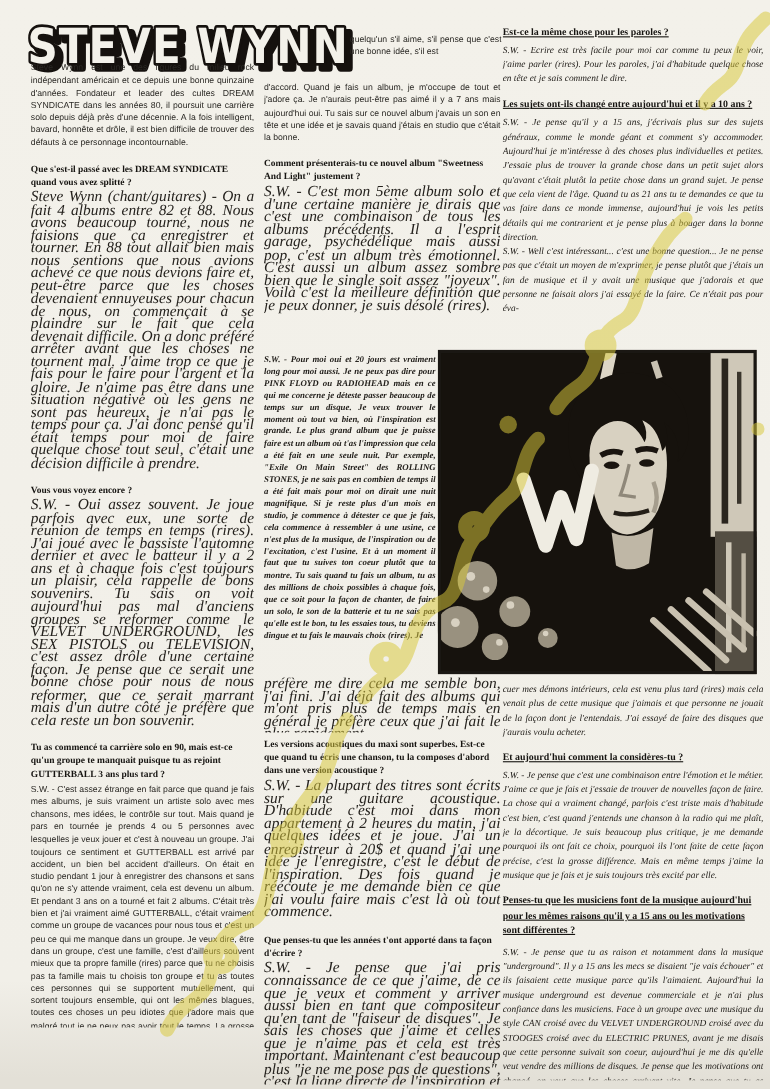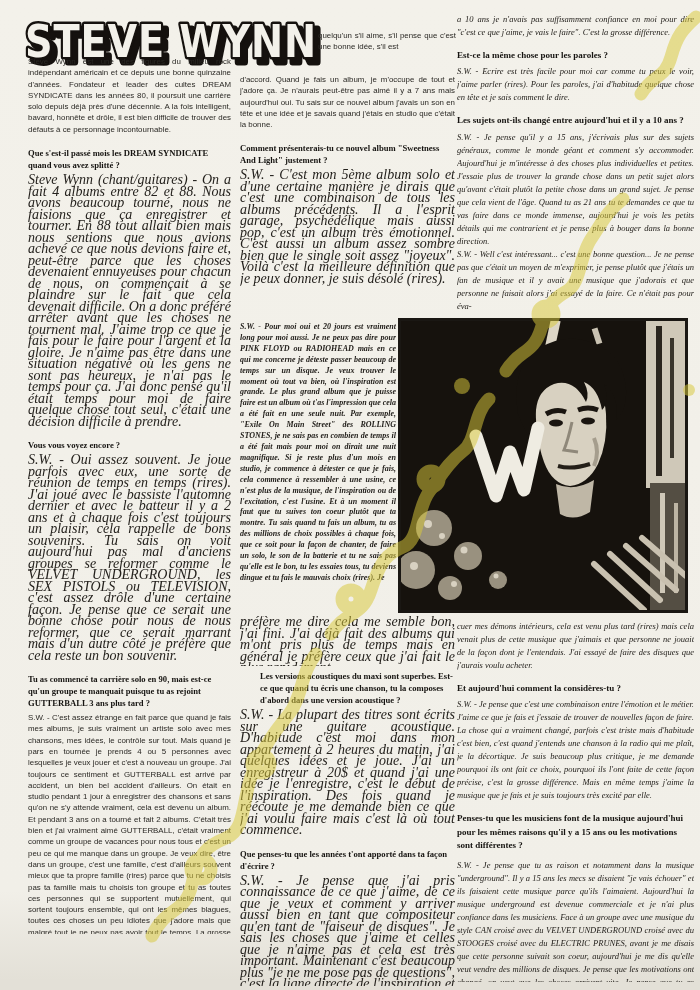--- a/index.html
+++ b/index.html
@@ -3,54 +3,54 @@
 <meta charset="utf-8">
 <style>
   html,body{margin:0;padding:0;background:#b9b6ae;}
   .page{
     position:relative;width:700px;height:990px;overflow:hidden;
     background:linear-gradient(180deg,#f3f1ea 0%,#f1efe8 90%,#e3e0d7 99%);
     font-family:"Liberation Serif",serif;color:#1c1a17;
   }
   .blk{position:absolute;overflow:hidden;text-align:justify;hyphens:auto;}
   .q{font-family:"Liberation Serif",serif;font-weight:bold;font-size:8.6px;line-height:12px;margin:12px 0 3px 0;text-align:left;color:#161411;}
-  .q:first-child{margin-top:0;margin-left:20px;}
+  .q:first-child{margin-top:0;}
   .a{font-style:italic;font-size:14px;line-height:11.5px;margin:0;color:#24211d;}
   .sans{font-style:normal;font-family:"Liberation Sans",sans-serif;font-size:7.9px;line-height:11.3px;color:#2a2824;}
   
   .col1{left:28px;top:56px;width:203px;height:878px;}
   .wrapTop{left:318px;top:30px;width:138px;height:46px;}
   .col2a{left:240px;top:74px;width:215px;height:247px;}
   .col2narrow{left:240px;top:322px;width:156px;height:291px;}
   .col2narrow .a{font-size:8px;line-height:10.9px;font-weight:bold;}
   .col2tail{left:240px;top:616px;width:215px;height:50px;}
   .col2b{left:240px;top:670px;width:215px;height:316px;}
   .col3top{left:457px;top:13px;width:237px;height:303px;}
   .col3bot{left:457px;top:620px;width:237px;height:362px;}
   .col3top .a,.col3bot .a{font-size:8.5px;line-height:13px;}
-  .col3top .q,.col3bot .q{font-size:9px;line-height:13.4px;margin:10px 0 3px 0;}
+  .col3top .q,.col3bot .q{font-size:9px;line-height:13.4px;margin:10px 0 3px 0;text-decoration:underline;}
   .title-svg{position:absolute;left:22px;top:10px;}
   .photo{position:absolute;left:398px;top:318px;width:290px;height:295px;}
   .wm{position:absolute;left:0;top:0;pointer-events:none;opacity:.52;}
 </style>
 </head>
 <body>
 
 <div class="page">
 
   <svg class="title-svg" width="310" height="66" viewBox="0 0 310 66" aria-hidden="false">
     <g font-family="DejaVu Sans, sans-serif" font-weight="bold" font-size="44" letter-spacing="1">
       <text x="8" y="52" fill="#15110e" stroke="#15110e" stroke-width="7" stroke-linejoin="round" textLength="292" lengthAdjust="spacingAndGlyphs">STEVE WYNN</text>
       <text x="3" y="47" fill="#f3f1ea" stroke="#15110e" stroke-width="5" stroke-linejoin="round" paint-order="stroke" textLength="292" lengthAdjust="spacingAndGlyphs">STEVE WYNN</text>
     </g>
   </svg>
 
   <div class="blk col1">
     <p class="a sans" style="margin-bottom:12px;">Steve Wynn est une des figures du milieu rock indépendant américain et ce depuis une bonne quinzaine d'années. Fondateur et leader des cultes DREAM SYNDICATE dans les années 80, il poursuit une carrière solo depuis déjà près d'une décennie. A la fois intelligent, bavard, honnête et drôle, il est bien difficile de trouver des défauts à ce personnage incontournable.</p>
-    <h3 class="q">Que s'est-il passé mois les DREAM SYNDICATE quand vous avez splitté ?</h3>
+    <h3 class="q">Que s'est-il passé avec les DREAM SYNDICATE quand vous avez splitté ?</h3>
     <p class="a">Steve Wynn (chant/guitares) - On a fait 4 albums entre 82 et 88. Nous avons beaucoup tourné, nous ne faisions que ça enregistrer et tourner. En 88 tout allait bien mais nous sentions que nous avions achevé ce que nous devions faire et, peut-être parce que les choses devenaient ennuyeuses pour chacun de nous, on commençait à se plaindre sur le fait que cela devenait difficile. On a donc préféré arrêter avant que les choses ne tournent mal. J'aime trop ce que je fais pour le faire pour l'argent et la gloire. Je n'aime pas être dans une situation négative où les gens ne sont pas heureux, je n'ai pas le temps pour ça. J'ai donc pensé qu'il était temps pour moi de faire quelque chose tout seul, c'était une décision difficile à prendre.</p>
     <h3 class="q">Vous vous voyez encore ?</h3>
     <p class="a">S.W. - Oui assez souvent. Je joue parfois avec eux, une sorte de réunion de temps en temps (rires). J'ai joué avec le bassiste l'automne dernier et avec le batteur il y a 2 ans et à chaque fois c'est toujours un plaisir, cela rappelle de bons souvenirs. Tu sais on voit aujourd'hui pas mal d'anciens groupes se reformer comme le VELVET UNDERGROUND, les SEX PISTOLS ou TELEVISION, c'est assez drôle d'une certaine façon. Je pense que ce serait une bonne chose pour nous de nous reformer, que ce serait marrant mais d'un autre côté je préfère que cela reste un bon souvenir.</p>
     <h3 class="q">Tu as commencé ta carrière solo en 90, mais est-ce qu'un groupe te manquait puisque tu as rejoint GUTTERBALL 3 ans plus tard ?</h3>
     <p class="a sans">S.W. - C'est assez étrange en fait parce que quand je fais mes albums, je suis vraiment un artiste solo avec mes chansons, mes idées, le contrôle sur tout. Mais quand je pars en tournée je prends 4 ou 5 personnes avec lesquelles je veux jouer et c'est à nouveau un groupe. J'ai toujours ce sentiment et GUTTERBALL est arrivé par accident, un bien bel accident d'ailleurs. On était en studio pendant 1 jour à enregistrer des chansons et sans qu'on ne s'y attende vraiment, cela est devenu un album. Et pendant 3 ans on a tourné et fait 2 albums. C'était très bien et j'ai vraiment aimé GUTTERBALL, c'était vraiment comme un groupe de vacances pour nous tous et c'est un peu ce qui me manque dans un groupe. Je veux dire, être dans un groupe, c'est une famille, c'est d'ailleurs souvent mieux que ta propre famille (rires) parce que tu ne choisis pas ta famille mais tu choisis ton groupe et tu as toutes ces personnes qui se supportent mutuellement, qui sortent toujours ensemble, qui ont les mêmes blagues, toutes ces choses un peu idiotes que j'adore mais que malgré tout je ne peux pas avoir tout le temps. La grosse différence avec le fait d'être en solo est que quand je fais un album, je n'ai pas à demander à</p>
   </div>
 
   <div class="blk wrapTop">
     <p class="a sans">quelqu'un s'il aime, s'il pense que c'est une bonne idée, s'il est</p>
   </div>
@@ -70,21 +70,20 @@
   </div>
 
   <div class="blk col2b">
     <h3 class="q">Les versions acoustiques du maxi sont superbes. Est-ce que quand tu écris une chanson, tu la composes d'abord dans une version acoustique ?</h3>
     <p class="a">S.W. - La plupart des titres sont écrits sur une guitare acoustique. D'habitude c'est moi dans mon appartement à 2 heures du matin, j'ai quelques idées et je joue. J'ai un enregistreur à 20$ et quand j'ai une idée je l'enregistre, c'est le début de l'inspiration. Des fois quand je réécoute je me demande bien ce que j'ai voulu faire mais c'est là où tout commence.</p>
     <h3 class="q">Que penses-tu que les années t'ont apporté dans ta façon d'écrire ?</h3>
     <p class="a">S.W. - Je pense que j'ai pris connaissance de ce que j'aime, de ce que je veux et comment y arriver aussi bien en tant que compositeur qu'en tant de "faiseur de disques". Je sais les choses que j'aime et celles que je n'aime pas et cela est très important. Maintenant c'est beaucoup plus "je ne me pose pas de questions", c'est la ligne directe de l'inspiration et l'émotion au résultat final. Il y a aussi qu'il y</p>
   </div>
 
   <div class="blk col3top">
-    <p class="a">a 10 ans je n'avais pas suffisamment confiance en moi pour dire "c'est ce que j'aime, je vais le faire". C'est la grosse différence.</p>
     <h3 class="q">Est-ce la même chose pour les paroles ?</h3>
     <p class="a">S.W. - Ecrire est très facile pour moi car comme tu peux le voir, j'aime parler (rires). Pour les paroles, j'ai d'habitude quelque chose en tête et je sais comment le dire.</p>
     <h3 class="q">Les sujets ont-ils changé entre aujourd'hui et il y a 10 ans ?</h3>
     <p class="a">S.W. - Je pense qu'il y a 15 ans, j'écrivais plus sur des sujets généraux, comme le monde géant et comment s'y accommoder. Aujourd'hui je m'intéresse à des choses plus individuelles et petites. J'essaie plus de trouver la grande chose dans un petit sujet alors qu'avant c'était plutôt la petite chose dans un grand sujet. Je pense que cela vient de l'âge. Quand tu as 21 ans tu te demandes ce que tu vas faire dans ce monde immense, aujourd'hui je vois les petits détails qui me contrarient et je pense plus à bouger dans la bonne direction.</p>
     <p class="a">S.W. - Well c'est intéressant... c'est une bonne question... Je ne pense pas que c'était un moyen de m'exprimer, je pense plutôt que j'étais un fan de musique et il y avait une musique que j'adorais et que personne ne faisait alors j'ai essayé de la faire. Ce n'était pas pour éva-</p>
   </div>
 
   <svg class="photo" viewBox="0 0 290 295">
     <rect x="0" y="0" width="290" height="295" fill="#16120d"></rect>
 

